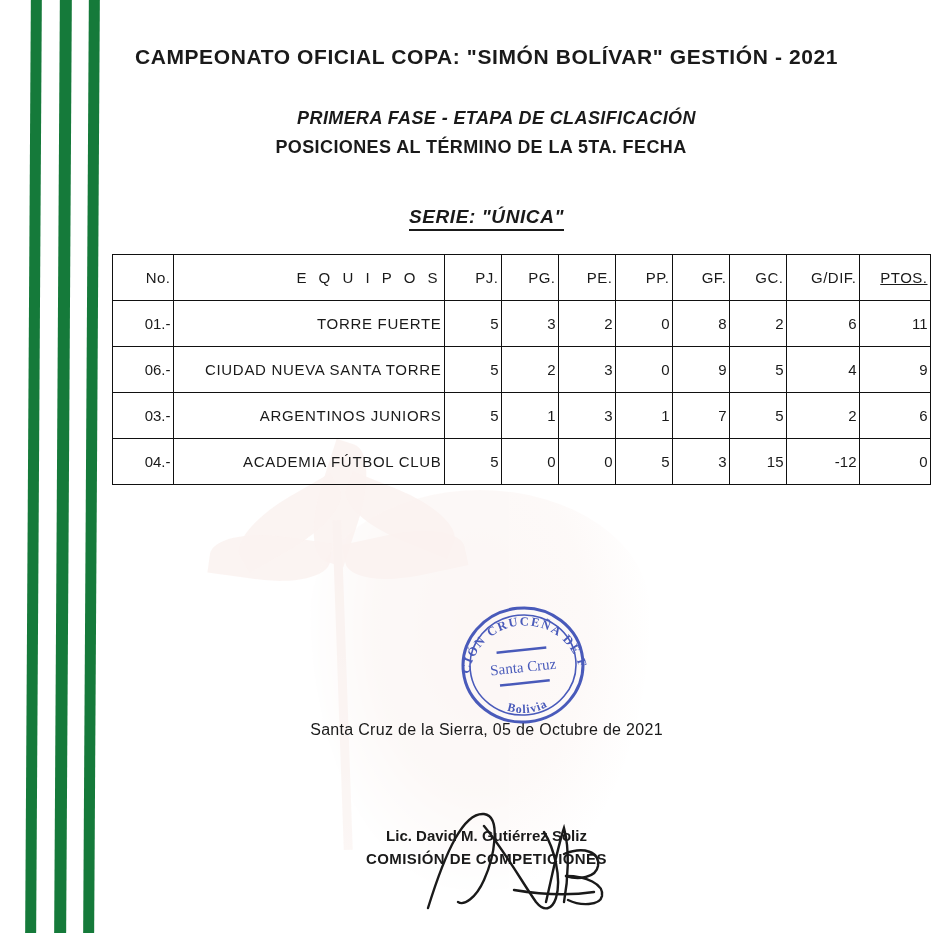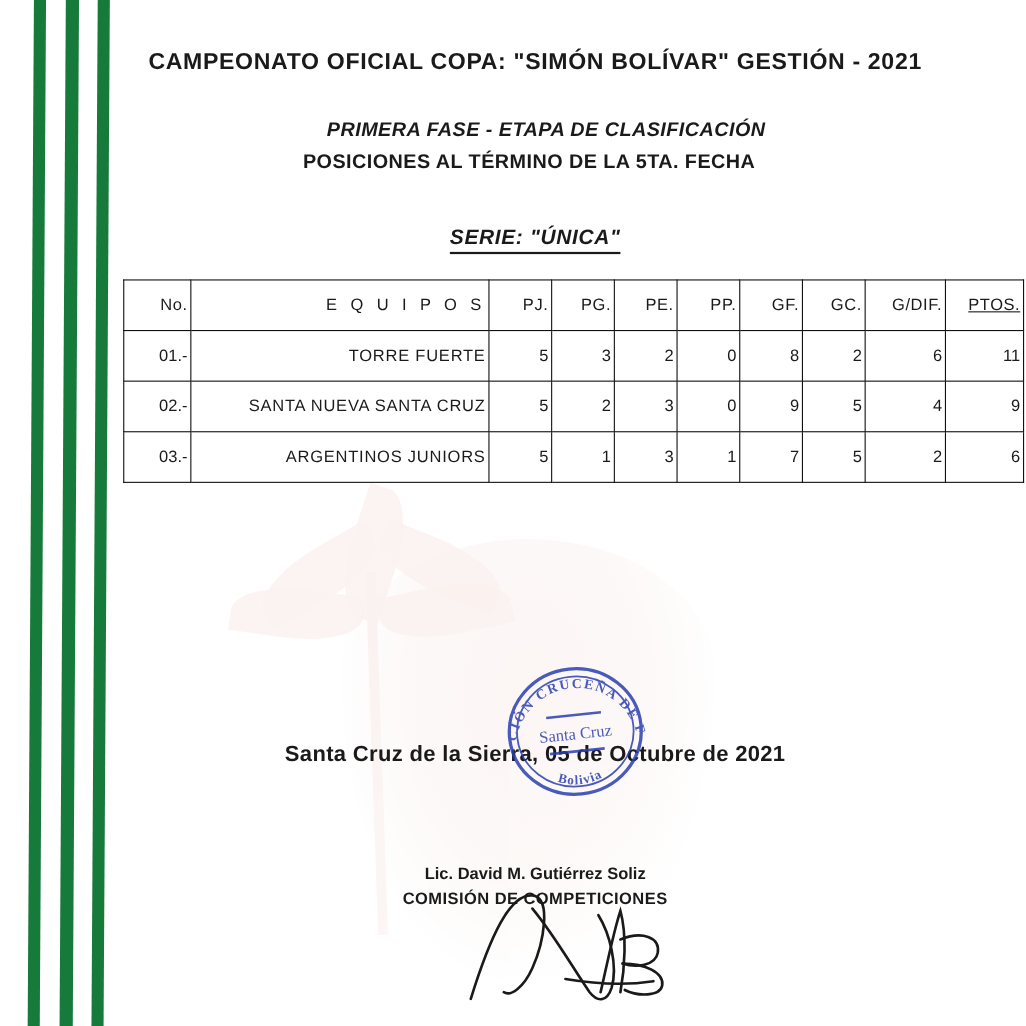--- a/index.html
+++ b/index.html
@@ -186,22 +186,22 @@
     top: 593px;
     width: 150px;
     height: 145px;
     z-index: 4;
   }
   .stamp svg { display: block; }
 
   
   .place-date {
     text-align: center;
-    font-size: 20px;
-    font-weight: bold;
+    font-size: 16px;
+    font-weight: normal;
     letter-spacing: 0.3px;
     margin-top: 236px;
     padding-left: 40px;
     position: relative;
     z-index: 3;
   }
   .signature {
     position: absolute;
     left: 418px;
     top: 806px;
@@ -281,42 +281,54 @@
           <td>5</td>
           <td>3</td>
           <td>2</td>
           <td>0</td>
           <td>8</td>
           <td>2</td>
           <td>6</td>
           <td>11</td>
         </tr>
         <tr>
-          <td class="cell-no">02.-</td>
-          <td class="cell-team">SANTA  NUEVA  SANTA  CRUZ</td>
+          <td class="cell-no">06.-</td>
+          <td class="cell-team">CIUDAD  NUEVA  SANTA  TORRE</td>
           <td>5</td>
           <td>2</td>
           <td>3</td>
           <td>0</td>
           <td>9</td>
           <td>5</td>
           <td>4</td>
           <td>9</td>
         </tr>
         <tr>
           <td class="cell-no">03.-</td>
           <td class="cell-team">ARGENTINOS  JUNIORS</td>
           <td>5</td>
           <td>1</td>
           <td>3</td>
           <td>1</td>
           <td>7</td>
           <td>5</td>
           <td>2</td>
           <td>6</td>
+        </tr>
+        <tr>
+          <td class="cell-no">04.-</td>
+          <td class="cell-team">ACADEMIA  FÚTBOL  CLUB</td>
+          <td>5</td>
+          <td>0</td>
+          <td>0</td>
+          <td>5</td>
+          <td>3</td>
+          <td>15</td>
+          <td>-12</td>
+          <td>0</td>
         </tr>
       </tbody>
     </table>
   </div>
 
   <div class="place-date">Santa Cruz de la Sierra, 05 de Octubre de 2021</div>
   <div class="sign-name">Lic. David M. Gutiérrez Soliz</div>
   <div class="sign-role">COMISIÓN  DE  COMPETICIONES</div>
 </div>
 

